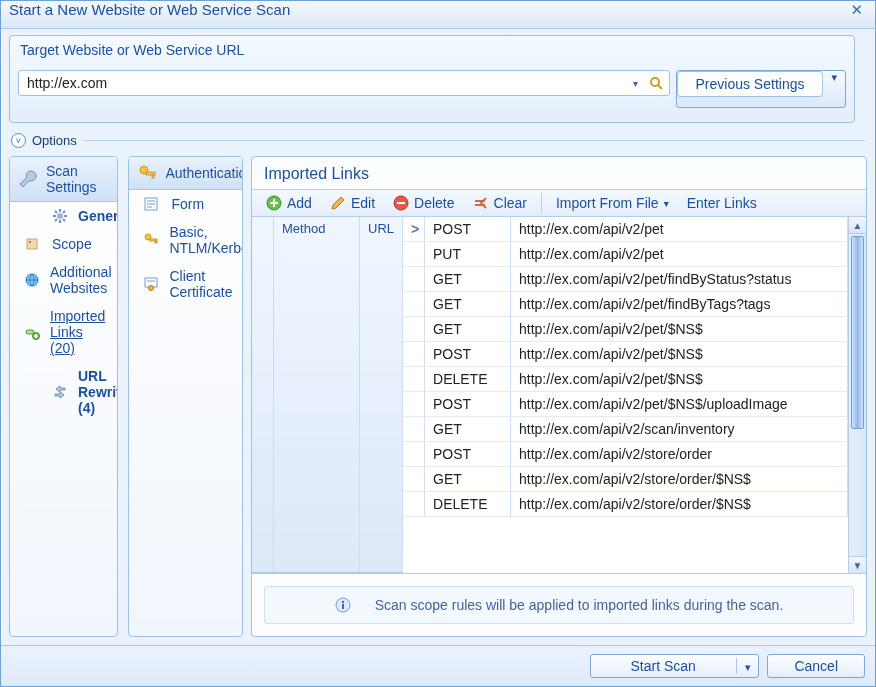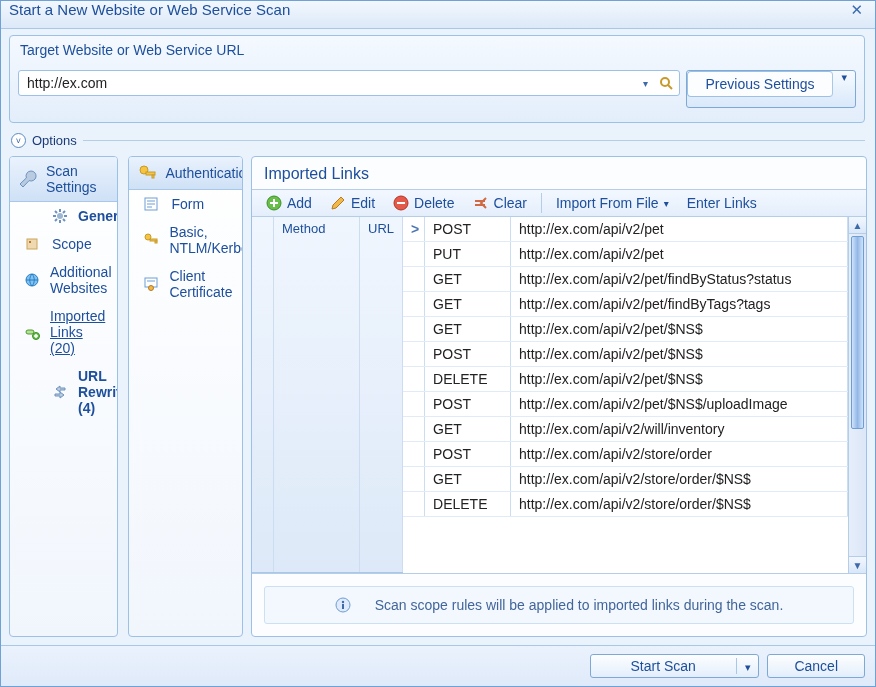--- a/index.html
+++ b/index.html
@@ -24,21 +24,21 @@
     background: linear-gradient(#f2f7fd,#dce9f8);
     border-bottom: 1px solid #a9c8e8;
     font-size: 15px;
     color: #1d4f9c;
   }
   .close-x {
     color: #3a6bb0; cursor: pointer; font-size: 15px;
     padding: 0 4px;
   }
   .target-section {
-    margin: 6px 10px 0 8px;
+    margin: 6px 20px 0 8px;
     border: 1px solid #9cc1e7;
     border-radius: 4px;
     background: linear-gradient(#f4f9ff,#e3eefb);
     padding-bottom: 8px;
   }
   .target-header {
     padding: 6px 10px;
     color: #1d4f9c;
     font-size: 14px;
   }
@@ -418,21 +418,21 @@
                 <div class="td col-url">http://ex.com/api/v2/pet/$NS$</div>
               </div>
               <div class="tr">
                 <div class="td col-mark"></div>
                 <div class="td col-method">POST</div>
                 <div class="td col-url">http://ex.com/api/v2/pet/$NS$/uploadImage</div>
               </div>
               <div class="tr">
                 <div class="td col-mark"></div>
                 <div class="td col-method">GET</div>
-                <div class="td col-url">http://ex.com/api/v2/will/inventory</div>
+                <div class="td col-url">http://ex.com/api/v2/scan/inventory</div>
               </div>
               <div class="tr">
                 <div class="td col-mark"></div>
                 <div class="td col-method">POST</div>
                 <div class="td col-url">http://ex.com/api/v2/store/order</div>
               </div>
               <div class="tr">
                 <div class="td col-mark"></div>
                 <div class="td col-method">GET</div>
                 <div class="td col-url">http://ex.com/api/v2/store/order/$NS$</div>

